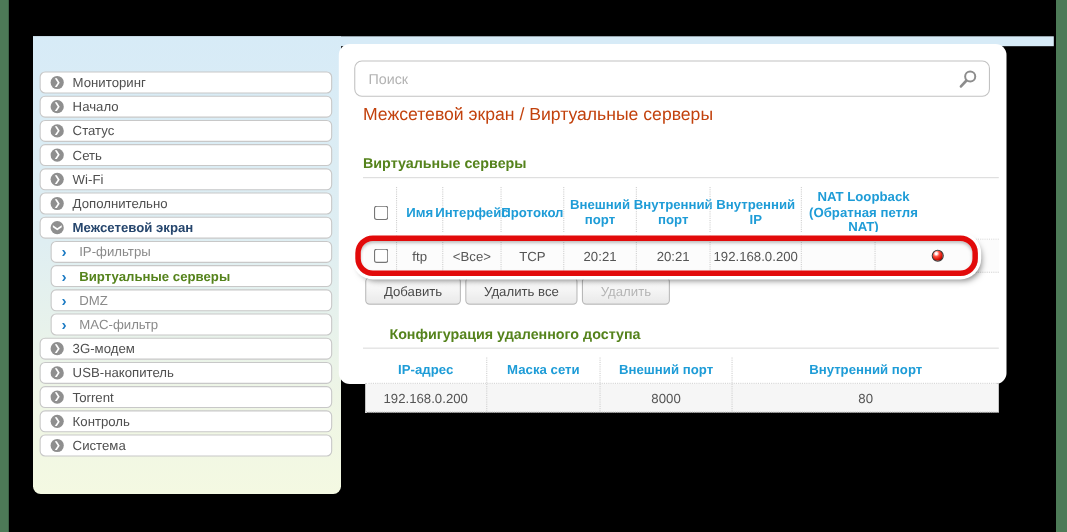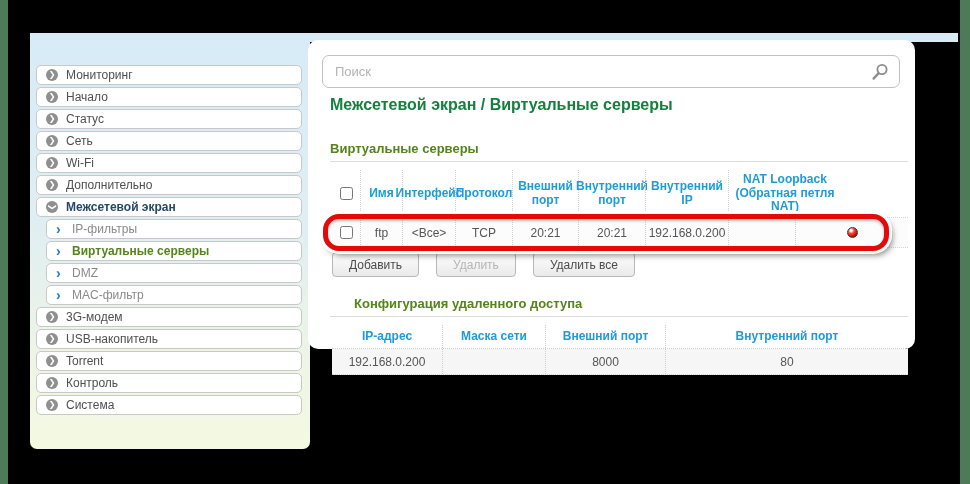--- a/index.html
+++ b/index.html
@@ -46,21 +46,21 @@
     border:1px solid #c2c2c2; border-radius:7px; background:#fff;
   }
   .search-box input {
     width:calc(100% - 40px); height:100%; border:none; outline:none;
     padding-left:12px; font-size:13px; color:#555; background:transparent;
     font-family:"Liberation Sans", sans-serif;
   }
   .search-box input::placeholder { color:#b3b3b3; }
   .search-icon { position:absolute; right:10px; top:7px; cursor:pointer; }
 
-  .breadcrumb { position:absolute; left:22px; top:56px; font-size:16px; font-weight:bold; color:#15803d; }
+  .breadcrumb { position:absolute; left:22px; top:56px; font-size:16px; font-weight:normal; color:#c2410c; }
 
   .section-title { position:absolute; left:22px; font-size:13px; font-weight:bold; color:#55831c; }
   .section-hr { position:absolute; left:22px; width:578px; border-top:1px solid #dcdcdc; }
   .st1 { top:101px; } .shr1 { top:121px; }
   .st2 { top:256px;padding-left:24px; } .shr2 { top:276px; }
 
   
   .tbl { position:absolute; left:24px; width:576px; font-size:12px; }
   .trow { display:flex; align-items:center; }
   .cell {
@@ -88,21 +88,21 @@
     border:1px solid #3a3a3a;
   }
 
   .annotation {
     position:absolute; left:15px; top:174px; width:566px; height:37px;
     border:5px solid #e20a0a; border-radius:16px;
     box-shadow:0 0 0 3px #ffffff, 3px 4px 6px rgba(0,0,0,0.5), inset 0 2px 3px rgba(0,0,0,0.25);
     pointer-events:none; z-index:6;
   }
 
-  .btn-row { position:absolute; left:24px; top:212px; display:flex; gap:17px; }
+  .btn-row { position:absolute; left:24px; top:212px; display:flex; gap:4px; }
   .btn {
     height:25px; padding:0 16px; font-size:12px; color:#4a4a4a;
     background:linear-gradient(180deg,#ffffff,#e9e9e9);
     border:1px solid #b8b8b8; border-radius:4px; cursor:pointer;
     font-family:"Liberation Sans", sans-serif;
   }
   .btn:disabled { color:#b5b5b5; cursor:default; }
   .btn-add{min-width:75px;} .btn-del{min-width:73px;} .btn-delall{min-width:88px;}
 </style>
 </head>
@@ -223,22 +223,22 @@
       <div class="cell t1c8">
         <span class="led"></span>
       </div>
     </div>
   </div>
 
   <div class="annotation"></div>
 
   <div class="btn-row">
     <button class="btn btn-add">Добавить</button>
+    <button class="btn btn-delall">Удалить все</button>
     <button class="btn btn-del" disabled="">Удалить</button>
-    <button class="btn btn-delall">Удалить все</button>
   </div>
 
   <div class="section-title st2">Конфигурация удаленного доступа</div>
   <div class="section-hr shr2"></div>
 
   <div class="tbl tbl2">
     <div class="trow thead">
       <div class="cell hcell t2c0">IP-адрес</div>
       <div class="cell hcell t2c1">Маска сети</div>
       <div class="cell hcell t2c2">Внешний порт</div>

